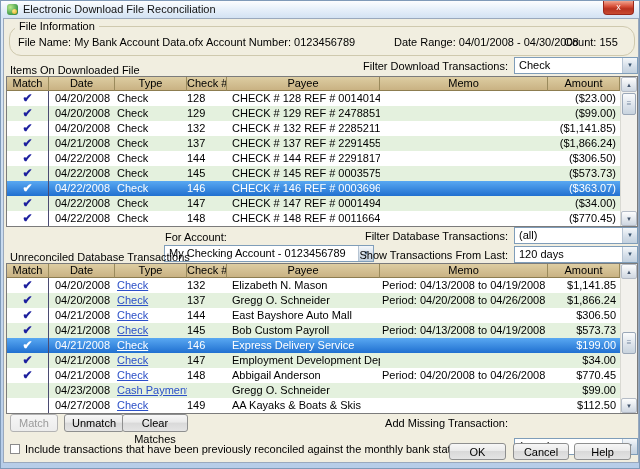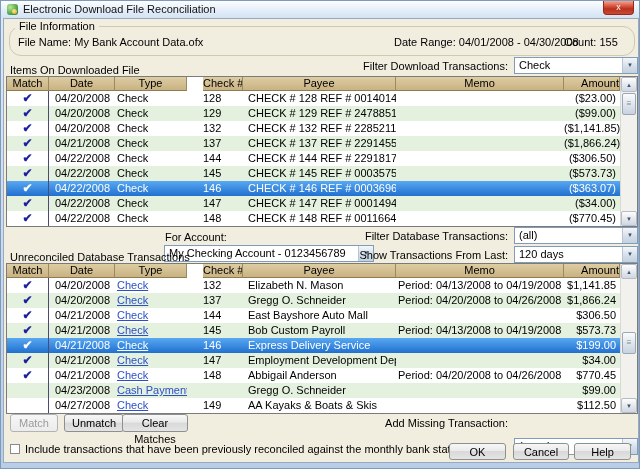--- a/index.html
+++ b/index.html
@@ -41,22 +41,22 @@
   .table { position:absolute; left:2px; width:632px; background:#fff; border:1px solid #7b7b7b; }
   .thead { display:flex; height:14px; margin-right:17px; }
   .th { height:14px; line-height:13px; text-align:center; overflow:hidden; white-space:nowrap;
         background:linear-gradient(#ddcda2,#c9b283); border-right:1px solid #9a8a5c;
         border-bottom:1px solid #8d7d50; font-size:11px; }
   .tbody { margin-right:17px; }
   .tr { display:flex; height:15px; background:#fff; }
   .tr.alt { background:#e4f1de; }
   .tr.sel { background:linear-gradient(#59a8f2,#2070d0); color:#fff; }
   .td { height:15px; line-height:15px; font-size:11px; overflow:hidden; white-space:nowrap; }
-  .c0 { width:42px; } .c1 { width:66px; } .c2 { width:72px; } .c3 { width:40px;margin-left:16px; }
-  .c4 { width:153px; } .c5 { width:168px; } .c6 { flex:1;text-align:right; }
+  .c0 { width:42px; } .c1 { width:66px; } .c2 { width:72px; } .c3 { width:40px; }
+  .c4 { width:153px; } .c5 { width:168px; } .c6 { flex:1; }
   .td.c0 { text-align:center; color:#1c1f9e; font-weight:bold; font-size:12px;
            border-right:1px solid #4a4a72; }
   .tr.sel .td.c0 { color:#fff; }
   .td.c1 { padding-left:6px; } .td.c2 { padding-left:2px; } .td.c3 { text-align:left; }
   .td.c4 { padding-left:5px; } .td.c5 { padding-left:2px; }
   .td.c6 { text-align:right; padding-right:4px; }
   .td.link { color:#2b50c8; text-decoration:underline; cursor:pointer; }
   .tr.sel .td.link { color:#fff; }
 
   
@@ -87,20 +87,21 @@
     <span class="app-icon"></span>
     <span class="title-text">Electronic Download File Reconciliation</span>
     <div class="close-btn">x</div>
   </div>
 
   <div class="client">
 
     <div class="groupbox">
       <span class="legend">File Information</span>
       <span class="fi-field" style="left:8px">File Name: My Bank Account Data.ofx</span>
+      <span class="fi-field" style="left:196px">Account Number: 0123456789</span>
       <span class="fi-field" style="left:384px">Date Range: 04/01/2008 - 04/30/2008</span>
       <span class="fi-field" style="left:554px">Count: 155</span>
     </div>
 
     <div class="rlabel" style="right:130px; top:41px">Filter Download Transactions:</div>
     <div class="combo" style="left:510px; top:38px; width:124px">
       <span>Check</span>
       <span class="arrow">▼</span>
     </div>
     <div class="section-label" style="left:6px; top:45px">Items On Downloaded File</div>

